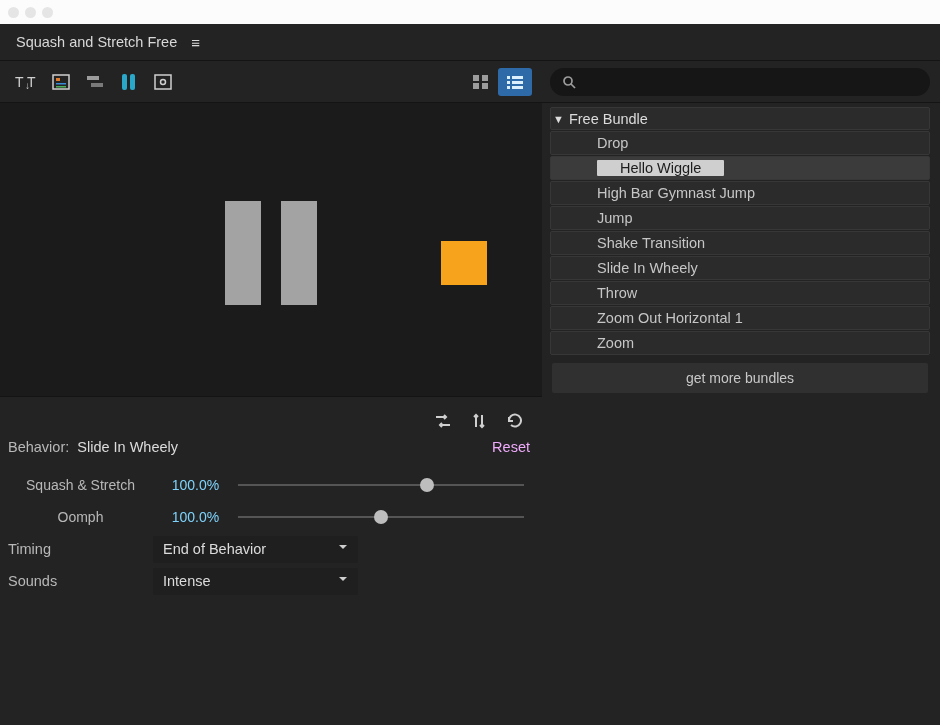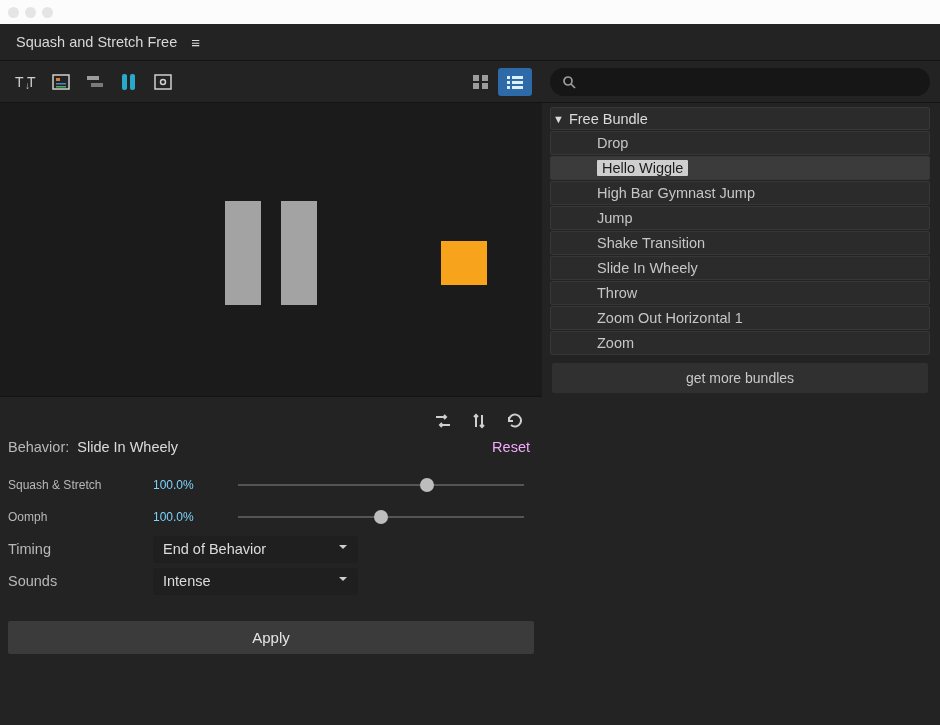--- a/index.html
+++ b/index.html
@@ -22,40 +22,40 @@
   .bar2 { left: 281px; top: 98px; width: 36px; height: 104px; }
   .square { position: absolute; left: 441px; top: 138px; width: 46px; height: 44px; background: #f7a31b; }
   .controls { flex: 1; background: #232323; display: flex; flex-direction: column; padding: 0 8px; }
   .icon-row { height: 42px; display: flex; align-items: center; justify-content: flex-end; gap: 10px; padding-right: 6px; padding-top: 6px; }
   .icon-btn { width: 26px; height: 26px; display: flex; align-items: center; justify-content: center; }
   .behavior-row { display: flex; align-items: flex-start; height: 30px; padding: 0 0 0 0; color: #bdbdbd; font-size: 14.5px; }
   .behavior-row .label { color: #b8b8b8; margin-right: 8px; }
   .behavior-row .value { color: #dcdcdc; }
   .behavior-row .spacer { flex: 1; }
   .reset-link { color: #f0abfc; font-size: 14.5px; padding-right: 4px; }
-  .slider-row { display: flex; align-items: center; height: 32px; font-size: 12px; }
+  .slider-row { display: flex; align-items: center; height: 32px; font-size: 14px; text-align: center; }
   .slider-row .slabel { width: 145px; color: #b8b8b8; }
   .slider-row .sval { width: 85px; color: #7dd3fc; }
   .slider-row .track { flex: 1; height: 2px; background: #555; position: relative; margin-right: 10px; }
   .slider-row .thumb { position: absolute; top: -6px; width: 14px; height: 14px; border-radius: 50%; background: #bdbdbd; transform: translateX(-50%); }
   .select-row { display: flex; align-items: center; height: 32px; font-size: 14.5px; }
   .select-row .slabel { width: 145px; color: #b8b8b8; }
   .select-box { width: 205px; height: 27px; background: #1f1f1f; display: flex; align-items: center; padding: 0 10px; color: #dcdcdc; position: relative; border-radius: 2px; }
   .select-box .chev { position: absolute; right: 10px; top: 6px; color: #bdbdbd; }
   .apply-btn { margin-top: 24px; height: 33px; background: #3b3b3b; display: flex; align-items: center; justify-content: center; color: #e5e5e5; font-size: 15px; border-radius: 2px; }
   .right-col { flex: 1; display: flex; flex-direction: column; background: #232323; }
   .search-row { height: 42px; display: flex; align-items: center; padding: 0 10px 0 8px; background: #232323; border-bottom: 1px solid #141414; }
   .search-box { flex: 1; height: 28px; background: #161616; border-radius: 14px; display: flex; align-items: center; padding: 0 12px; }
   .search-box input { flex: 1; background: transparent; border: none; outline: none; color: #ccc; font-size: 13px; }
   .tree { padding: 4px 10px 8px 8px; font-size: 14.5px; }
   .tree-header { display: flex; align-items: center; color: #dcdcdc; height: 23px; background: #2b2b2b; border: 1px solid #373737; border-radius: 2px; padding-left: 2px; margin-bottom: 1px; }
   .tree-header .tri { margin-right: 5px; color: #dcdcdc; font-size: 11px; }
   .tree-item { height: 24px; display: flex; align-items: center; color: #c6c6c6; background: #2b2b2b; border: 1px solid #373737; border-radius: 2px; padding-left: 46px; margin-bottom: 1px; }
   .tree-item.selected { background: #3b3b3b; }
-  .tree-item.selected .txt { background: #cfcfcf; color: #1d1d1d; padding: 0 5px; border-radius: 1px; }
+  .tree-item.selected .txt { background: #cfcfcf; color: #1d1d1d; padding: 0 23px; border-radius: 1px; }
   .more-btn { margin: 8px 2px 0 2px; height: 30px; background: #303030; display: flex; align-items: center; justify-content: center; color: #c8c8c8; font-size: 14px; border-radius: 2px; }
   svg { display: block; }
 </style>
 </head>
 <body>
 
 <div class="titlebar">
   <div class="tb-dot"></div>
   <div class="tb-dot"></div>
   <div class="tb-dot"></div>
@@ -195,23 +195,20 @@
           <div class="select-box">
             <span>Intense</span>
             <span class="chev">
               <svg width="10" height="10" viewBox="0 0 10 10">
                   <path d="M1 3 L5 7 L9 3 Z" fill="#cfcfcf"></path>
                 </svg>
             </span>
           </div>
         </div>
 
-        <div class="apply-btn">
-          <span>Apply</span>
-        </div>
       </div>
 
     </div>
 
     <div class="right-col">
       <div class="search-row">
         <div class="search-box">
           <svg width="14" height="14" viewBox="0 0 14 14">
             <circle cx="6" cy="6" r="4" fill="none" stroke="#9c9c9c" stroke-width="1.7"></circle>
             <line x1="9" y1="9" x2="13" y2="13" stroke="#9c9c9c" stroke-width="1.7"></line>

